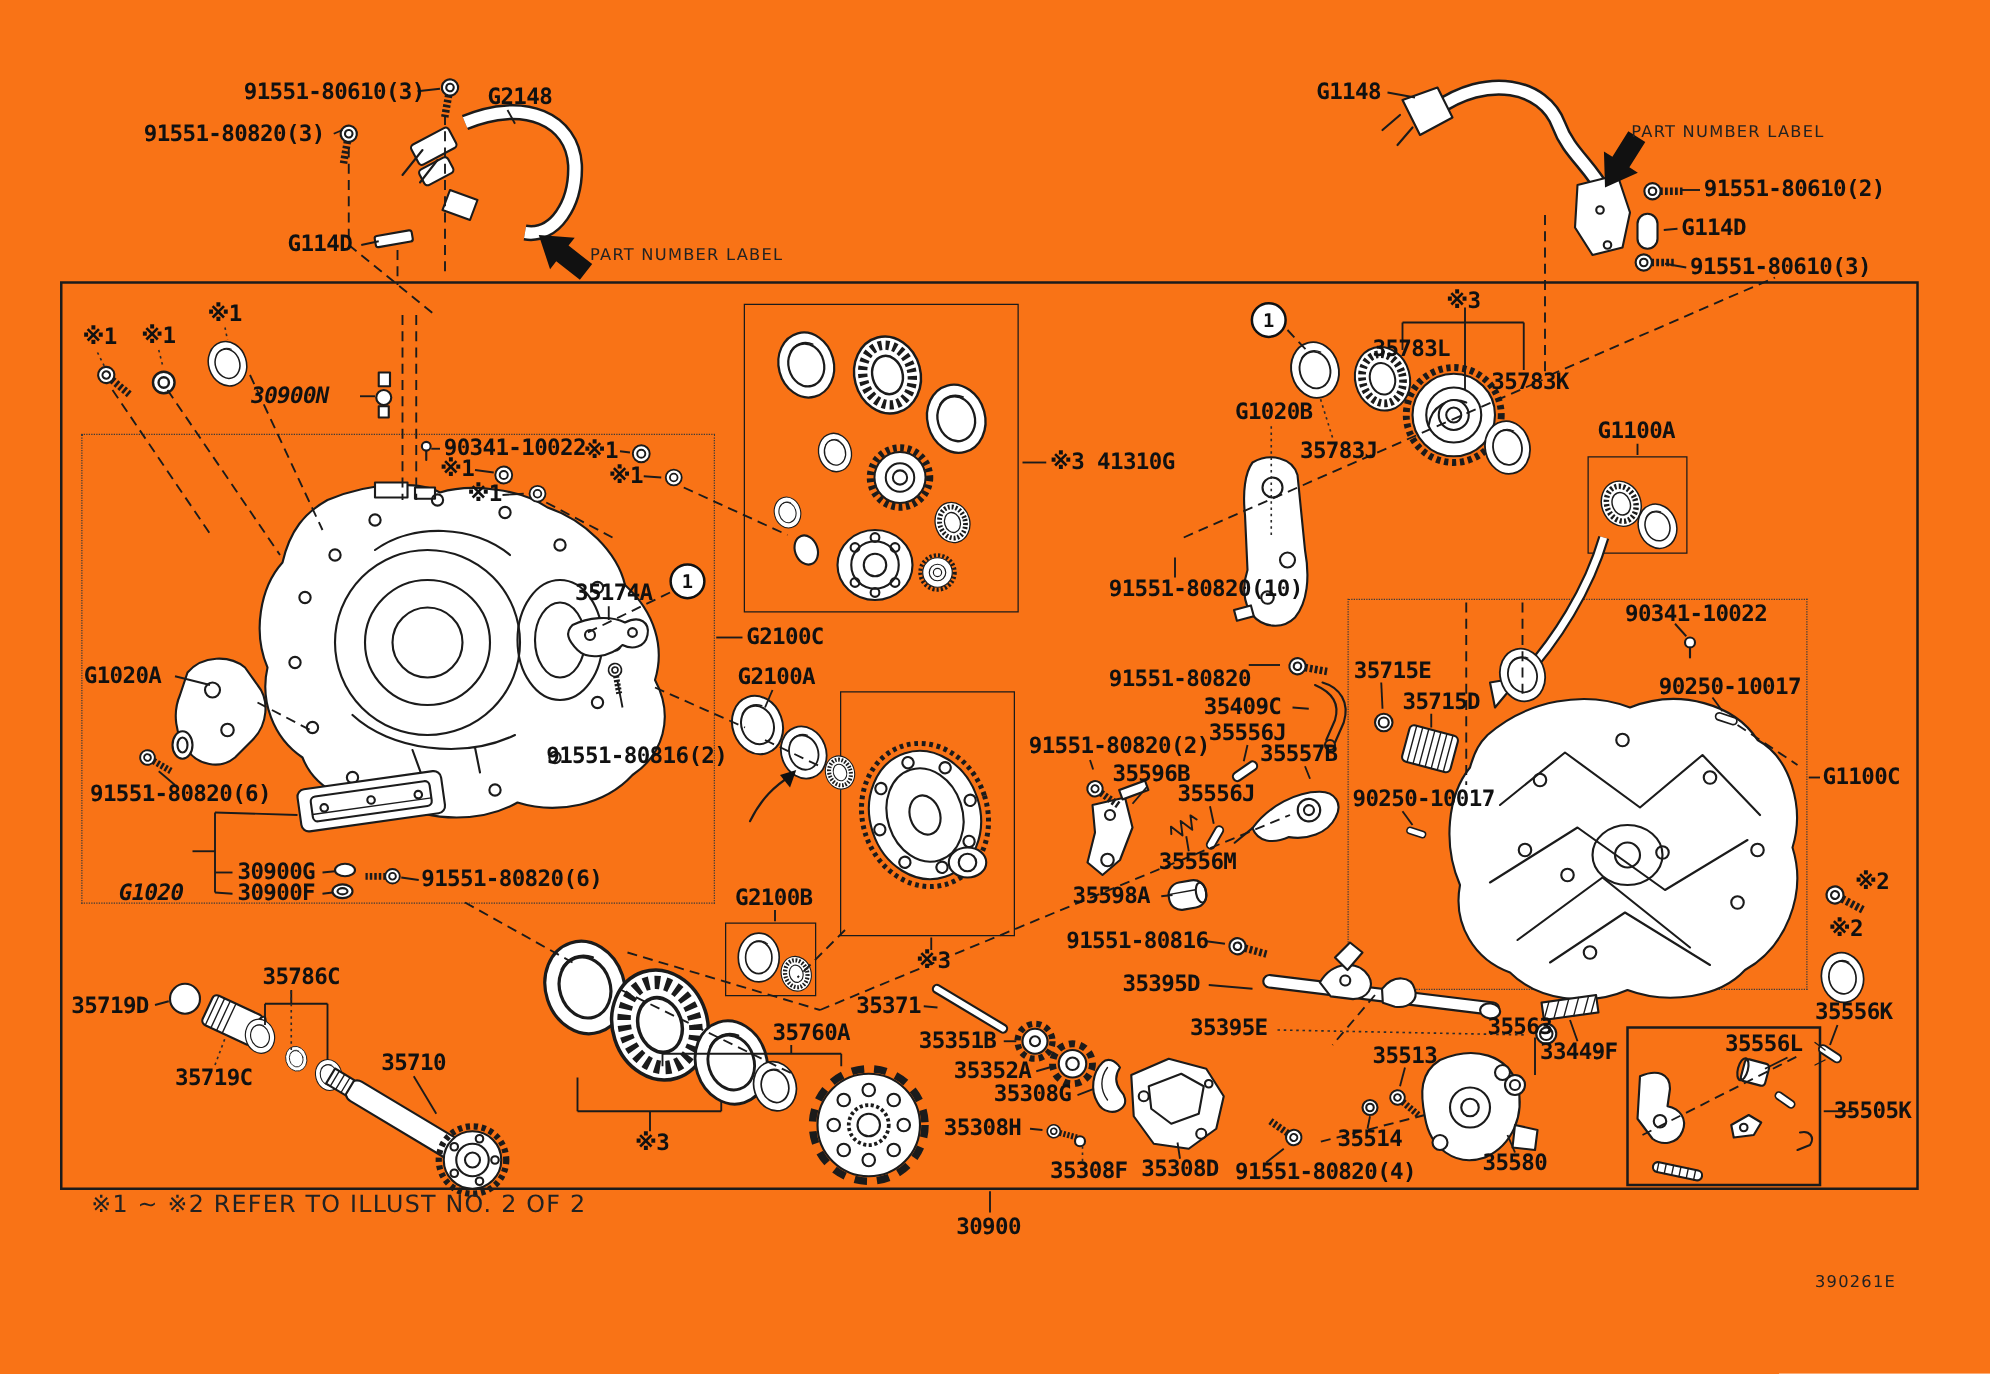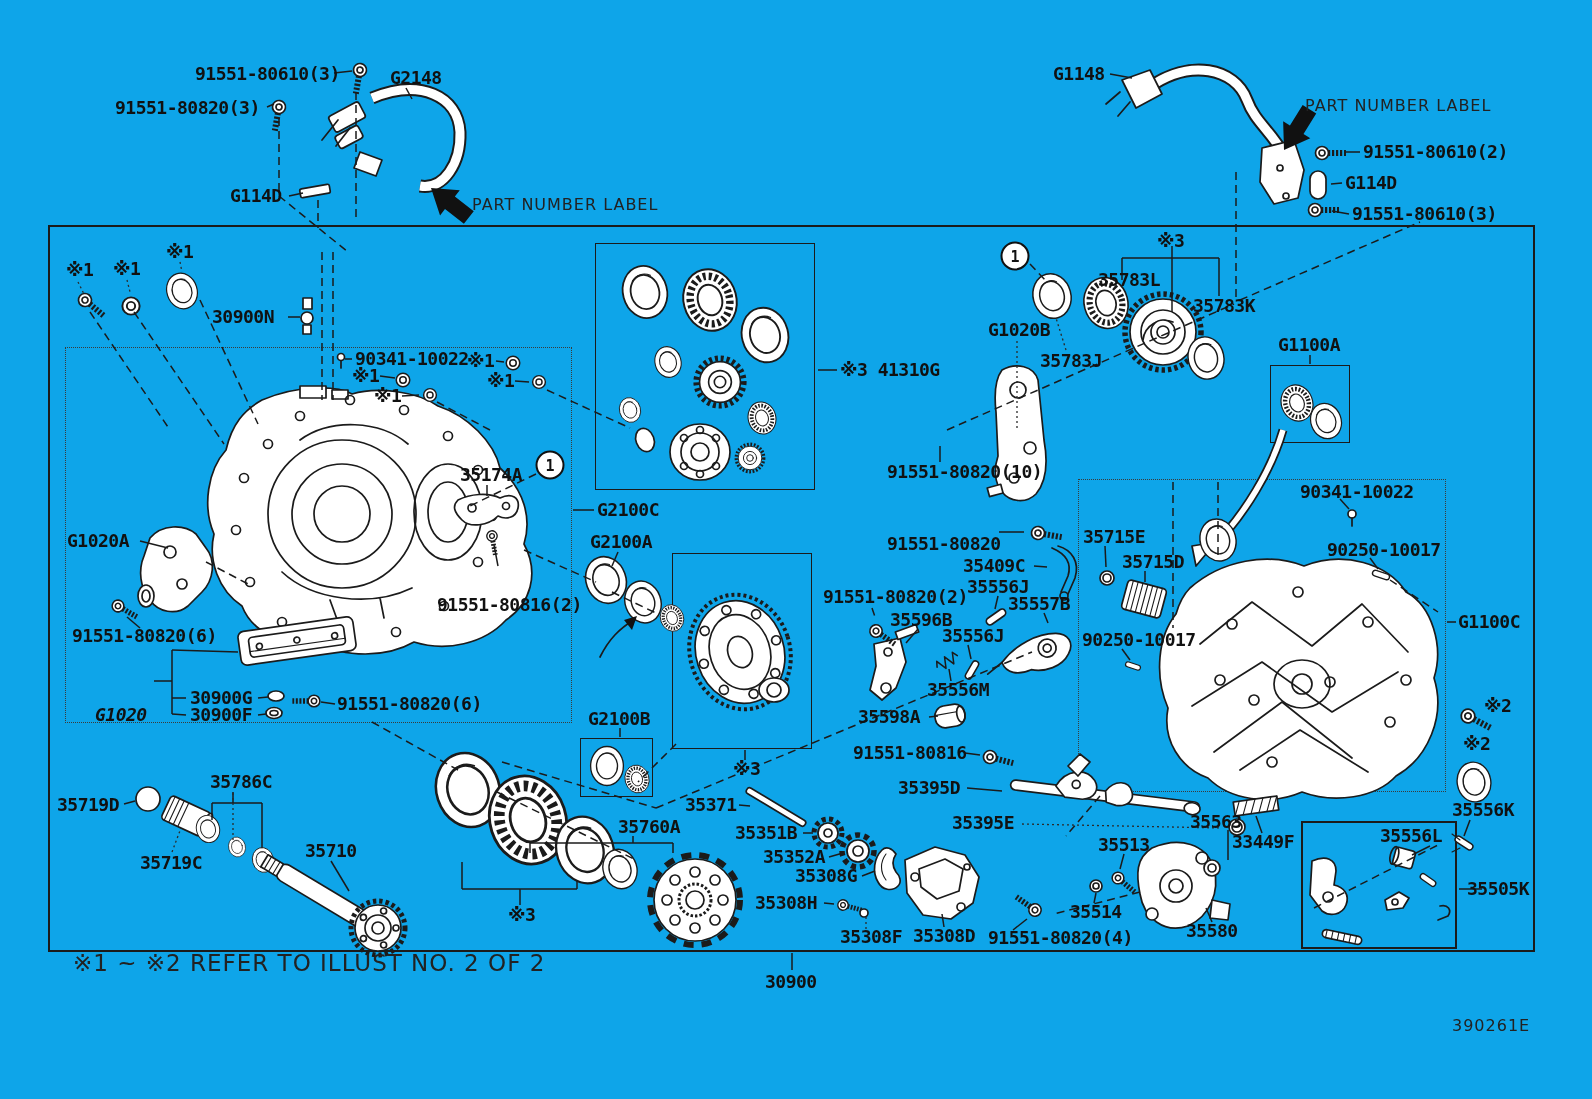--- a/index.html
+++ b/index.html
@@ -1,23 +1,23 @@
 <!DOCTYPE html>
 <html><head>
 <meta charset="utf-8">
 <style>
   html,body{margin:0;padding:0;background:#fff}
-  #stage{position:relative;width:1592px;height:1099px;background:#0ea5e9;overflow:hidden;
+  #stage{position:relative;width:1592px;height:1099px;background:#f97316;overflow:hidden;
          font-family:"DejaVu Sans Mono","DejaVu Sans",monospace}
   svg{position:absolute;left:0;top:0}
   #art{z-index:2}
   .lbl{position:absolute;transform:translateY(-52%);font-weight:bold;color:#111;
        white-space:pre;font-size:18px;z-index:5;letter-spacing:-0.5px}
   .lbl.sans{font-family:"DejaVu Sans","Liberation Sans",sans-serif;font-weight:normal;
-            font-size:16px;letter-spacing:1px;color:#222}
+            font-size:13px;letter-spacing:1px;color:#222}
   .frame{position:absolute;border:1.7px solid #1b1b1b;box-sizing:border-box;z-index:1}
   .frame.dot{border-style:dotted;border-color:#3a3a3a}
   .circ{position:absolute;width:25px;height:25px;border:2px solid #111;border-radius:50%;
         display:flex;align-items:center;justify-content:center;font-size:15px;font-weight:bold;
         color:#111;transform:translate(-50%,-50%);z-index:5;background:#fff}
   .k{stroke:#1b1b1b;fill:none;stroke-width:1.7;stroke-linecap:round;stroke-linejoin:round}
   .w{stroke:#1b1b1b;fill:#fff;stroke-width:1.7;stroke-linejoin:round}
   .f{fill:#111;stroke:none}
   .th{stroke-width:1.1}
   .ls{fill:none;stroke:#1b1b1b;stroke-width:1.5}
@@ -598,21 +598,21 @@
       <div class="lbl" style="left: 230px; top: 196px;">G114D</div>
       <div class="lbl sans" style="left: 472px; top: 205px;">PART NUMBER LABEL</div>
       <div class="lbl" style="left: 1053px; top: 74px;">G1148</div>
       <div class="lbl sans" style="left: 1305px; top: 106px;">PART NUMBER LABEL</div>
       <div class="lbl" style="left: 1363px; top: 152px;">91551-80610(2)</div>
       <div class="lbl" style="left: 1345px; top: 183px;">G114D</div>
       <div class="lbl" style="left: 1352px; top: 214px;">91551-80610(3)</div>
       <div class="lbl" style="left: 66px; top: 270px;">※1</div>
       <div class="lbl" style="left: 113px; top: 269px;">※1</div>
       <div class="lbl" style="left: 166px; top: 252px;">※1</div>
-      <div class="lbl" style="left: 212px; top: 317px;">30900N</div>
+      <div class="lbl" style="left: 201px; top: 317px; font-style: italic;">30900N</div>
       <div class="lbl" style="left: 355px; top: 359px;">90341-10022</div>
       <div class="lbl" style="left: 467px; top: 361px;">※1</div>
       <div class="lbl" style="left: 352px; top: 376px;">※1</div>
       <div class="lbl" style="left: 487px; top: 381px;">※1</div>
       <div class="lbl" style="left: 374px; top: 396px;">※1</div>
       <div class="lbl" style="left: 67px; top: 541px;">G1020A</div>
       <div class="lbl" style="left: 460px; top: 475px;">35174A</div>
       <div class="lbl" style="left: 597px; top: 510px; text-align: right;">G2100C</div>
       <div class="lbl" style="left: 590px; top: 542px;">G2100A</div>
       <div class="lbl" style="left: 437px; top: 575px; margin-top: 30px;">91551-80816(2)</div>
@@ -631,21 +631,21 @@
       <div class="lbl" style="left: 763px; top: 857px;">35352A</div>
       <div class="lbl" style="left: 795px; top: 876px;">35308G</div>
       <div class="lbl" style="left: 755px; top: 903px;">35308H</div>
       <div class="lbl" style="left: 840px; top: 937px;">35308F</div>
       <div class="lbl" style="left: 913px; top: 936px;">35308D</div>
       <div class="lbl" style="left: 988px; top: 938px;">91551-80820(4)</div>
       <div class="lbl" style="left: 57px; top: 805px;">35719D</div>
       <div class="lbl" style="left: 210px; top: 782px;">35786C</div>
       <div class="lbl" style="left: 140px; top: 863px;">35719C</div>
       <div class="lbl" style="left: 305px; top: 851px;">35710</div>
-      <div class="lbl sans" style="font-size: 23px; left: 73px; top: 964px;">※1 ~ ※2 REFER TO ILLUST NO. 2 OF 2</div>
+      <div class="lbl sans" style="font-size: 19px; left: 73px; top: 964px;">※1 ~ ※2 REFER TO ILLUST NO. 2 OF 2</div>
       <div class="lbl" style="left: 765px; top: 982px;">30900</div>
       <div class="lbl sans" style="left: 1452px; top: 1026px;">390261E</div>
       <div class="lbl" style="left: 988px; top: 330px;">G1020B</div>
       <div class="lbl" style="left: 1157px; top: 241px;">※3</div>
       <div class="lbl" style="left: 1098px; top: 280px;">35783L</div>
       <div class="lbl" style="left: 1193px; top: 306px;">35783K</div>
       <div class="lbl" style="left: 1040px; top: 361px;">35783J</div>
       <div class="lbl" style="left: 1278px; top: 345px;">G1100A</div>
       <div class="lbl" style="left: 887px; top: 472px;">91551-80820(10)</div>
       <div class="lbl" style="left: 887px; top: 532px; margin-top: 12px;">91551-80820</div>

